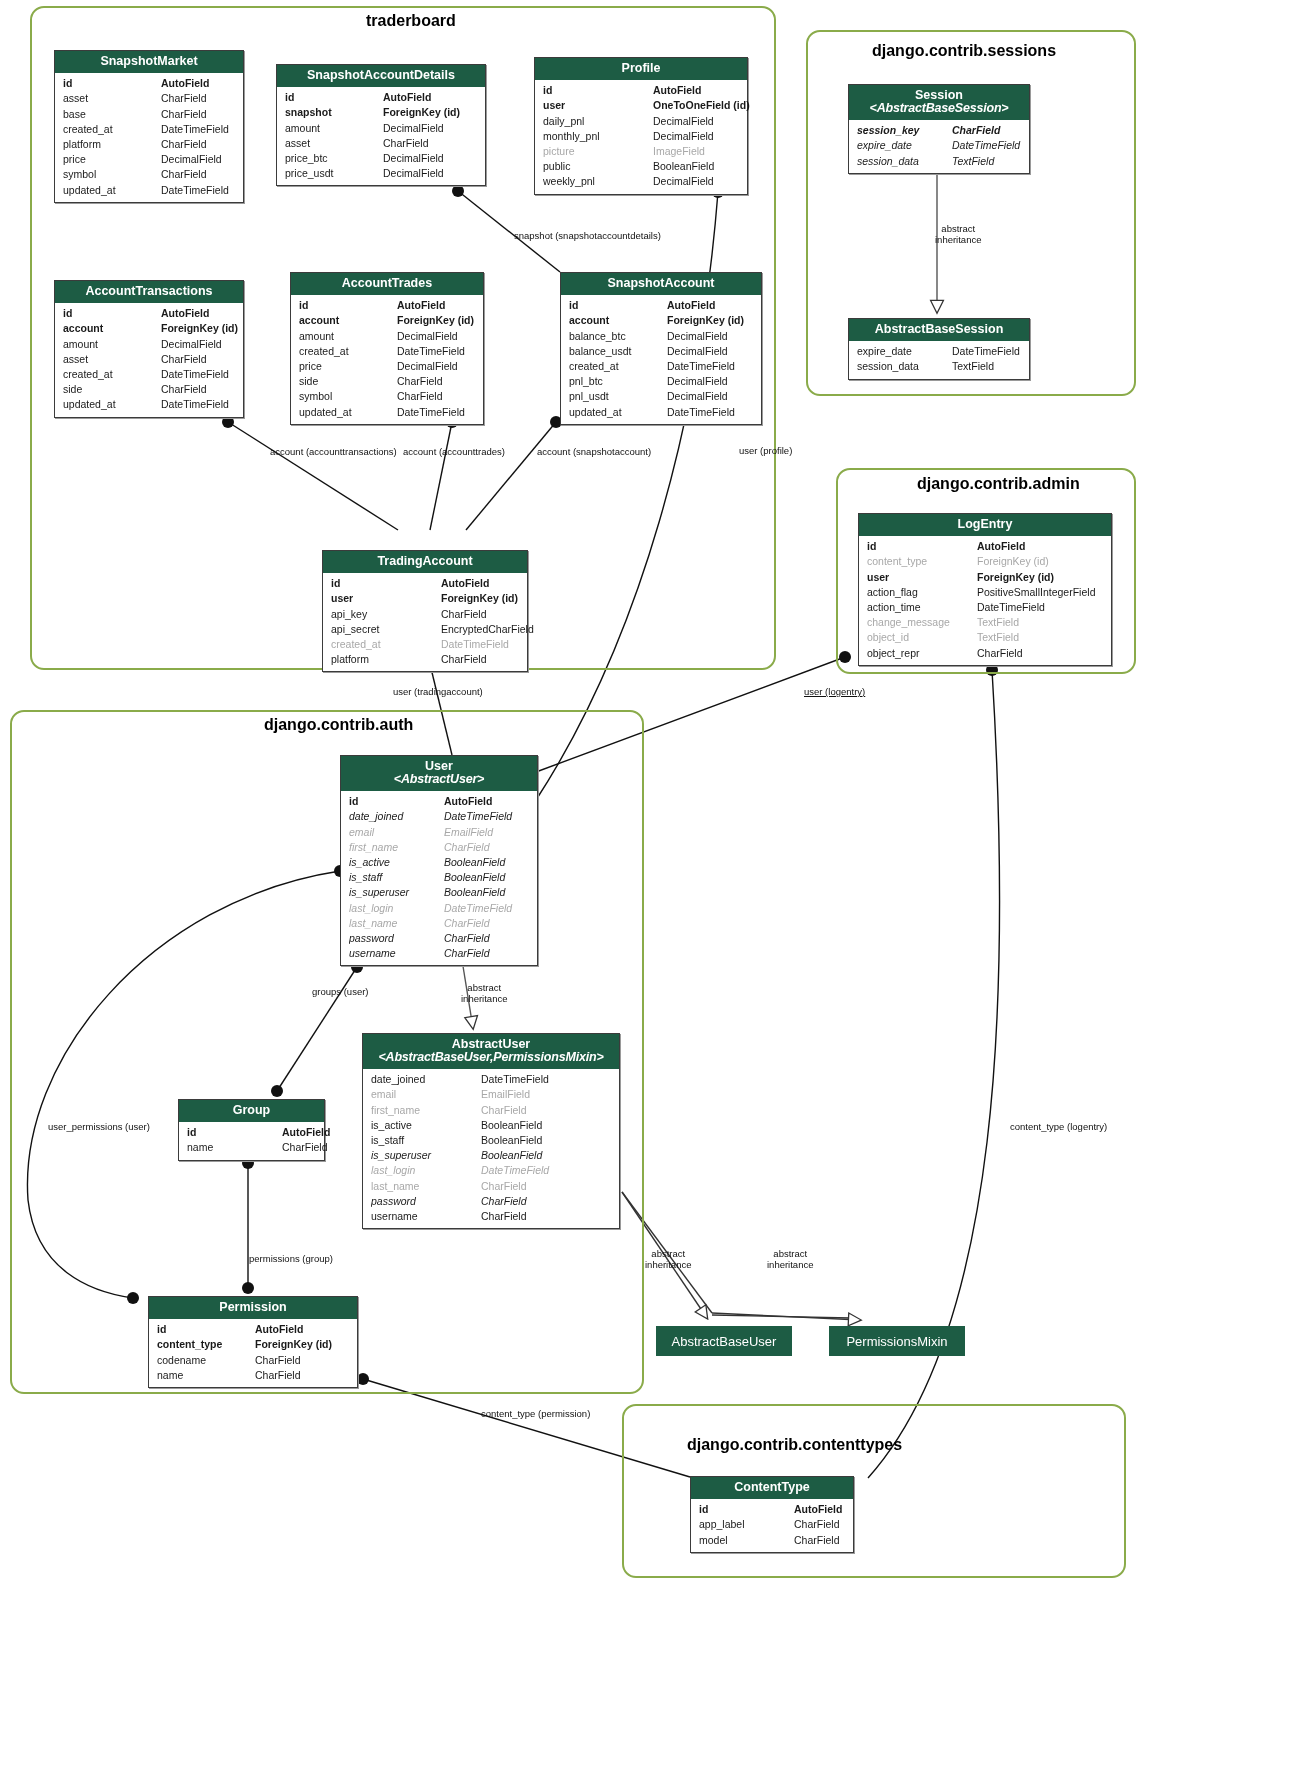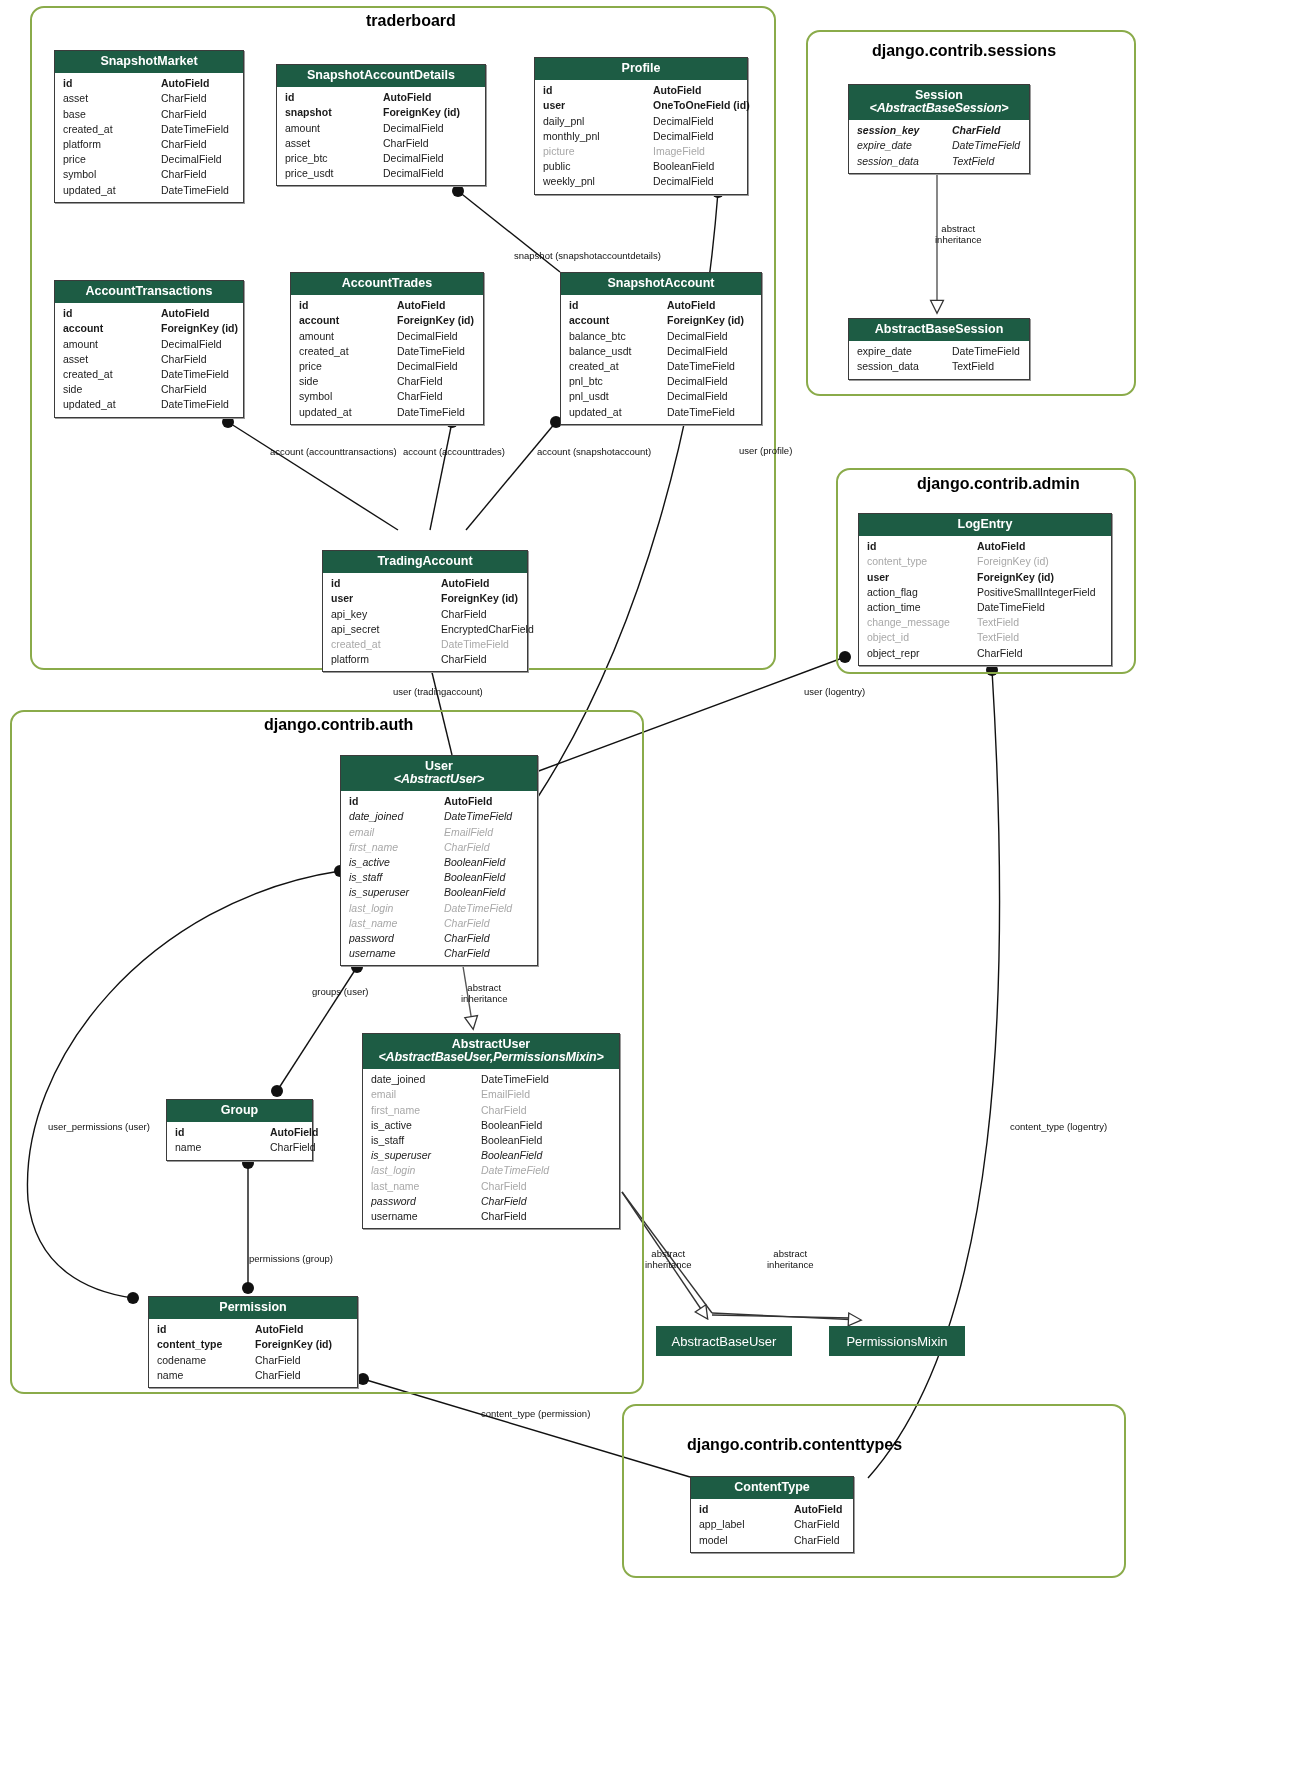--- a/index.html
+++ b/index.html
@@ -539,21 +539,21 @@
           <span class="fname">password</span>
           <span class="ftype">CharField</span>
         </div>
       <div class="row">
           <span class="fname">username</span>
           <span class="ftype">CharField</span>
         </div>
     </div>
   </div>
 
-  <div class="entity w190" style="left:166px;top:1099px;width:145px;">
+  <div class="entity w190" style="left:178px;top:1099px;width:145px;">
     <div class="hdr">
       <span>Group</span>
     </div>
     <div class="body">
       <div class="row pk">
           <span class="fname">id</span>
           <span class="ftype">AutoField</span>
         </div>
       <div class="row">
           <span class="fname">name</span>
@@ -602,33 +602,33 @@
       <div class="row">
           <span class="fname">model</span>
           <span class="ftype">CharField</span>
         </div>
     </div>
   </div>
 
   <div class="plainbox" style="left:656px;top:1326px;width:134px;height:28px;">AbstractBaseUser</div>
   <div class="plainbox" style="left:829px;top:1326px;width:134px;height:28px;">PermissionsMixin</div>
 
-  <div class="elabel" style="left:514px;top:230px;margin-top:20px;">snapshot (snapshotaccountdetails)</div>
+  <div class="elabel" style="left:514px;top:230px;">snapshot (snapshotaccountdetails)</div>
 
   <div class="elabel two" style="left:935px;top:223px;">
     <span>abstract</span><br>
     <span>inheritance</span>
   </div>
 
   <div class="elabel" style="left:270px;top:446px;">account (accounttransactions)</div>
   <div class="elabel" style="left:403px;top:446px;">account (accounttrades)</div>
   <div class="elabel" style="left:537px;top:446px;">account (snapshotaccount)</div>
   <div class="elabel" style="left:739px;top:445px;">user (profile)</div>
   <div class="elabel" style="left:393px;top:686px;">user (tradingaccount)</div>
-  <div class="elabel" style="left:804px;top:686px;">user (logentry)</div>
+  <div class="elabel" style="left:804px;top:686px;text-decoration:underline;">user (logentry)</div>
   <div class="elabel" style="left:1010px;top:1121px;">content_type (logentry)</div>
   <div class="elabel" style="left:312px;top:986px;">groups (user)</div>
   <div class="elabel" style="left:48px;top:1121px;">user_permissions (user)</div>
   <div class="elabel" style="left:249px;top:1253px;">permissions (group)</div>
   <div class="elabel" style="left:481px;top:1408px;">content_type (permission)</div>
 
   <div class="elabel two" style="left:461px;top:982px;">
     <span>abstract</span><br>
     <span>inheritance</span>
   </div>

